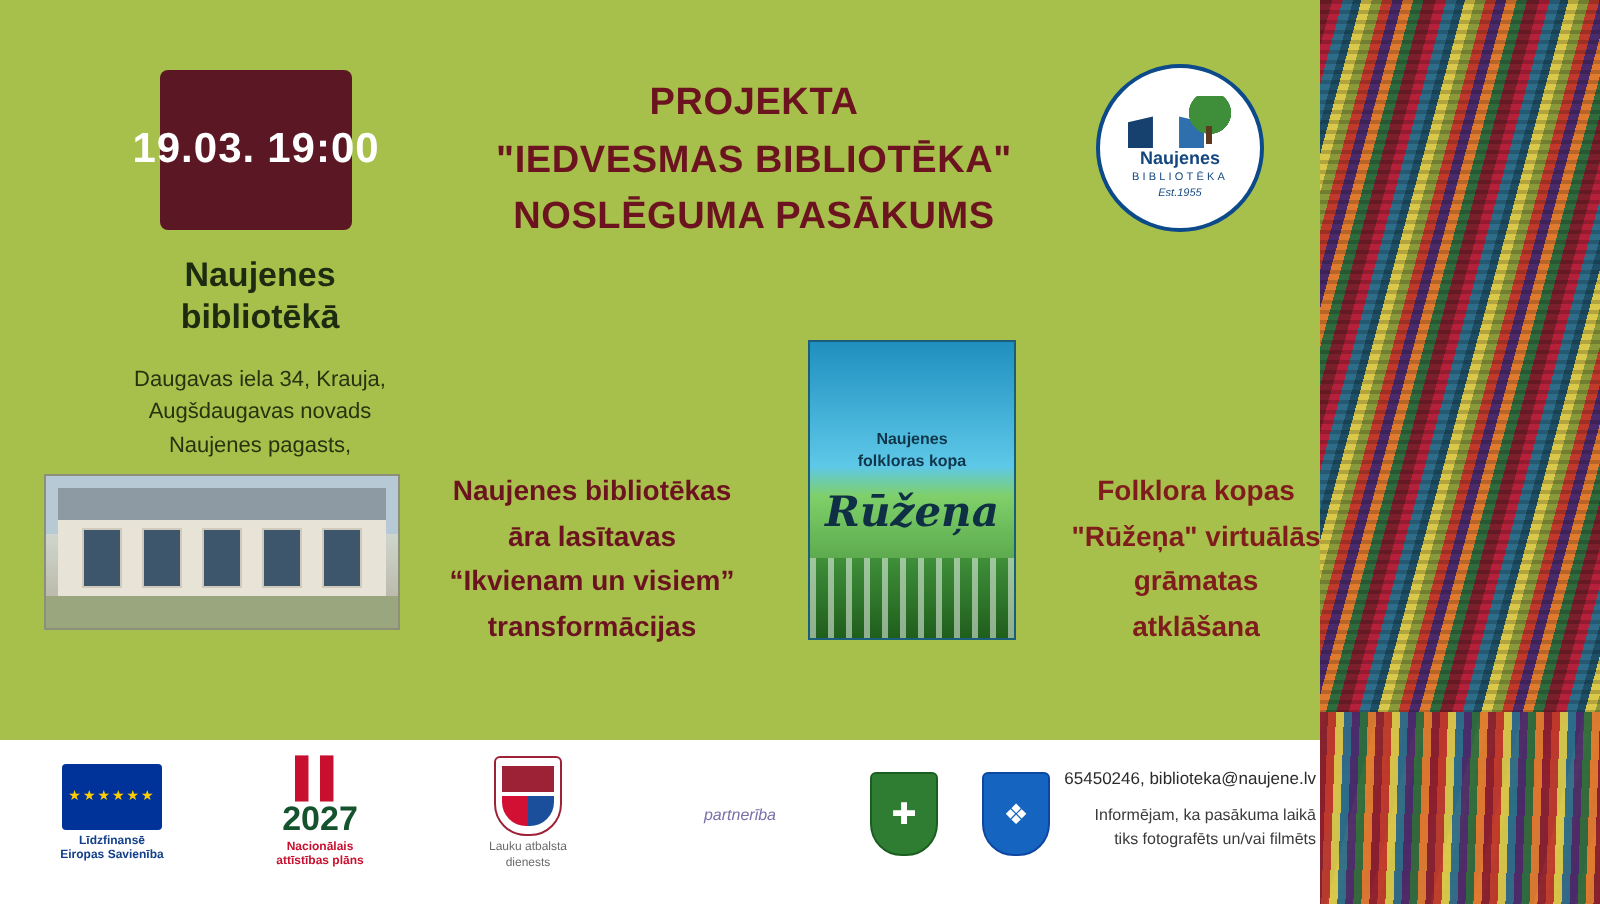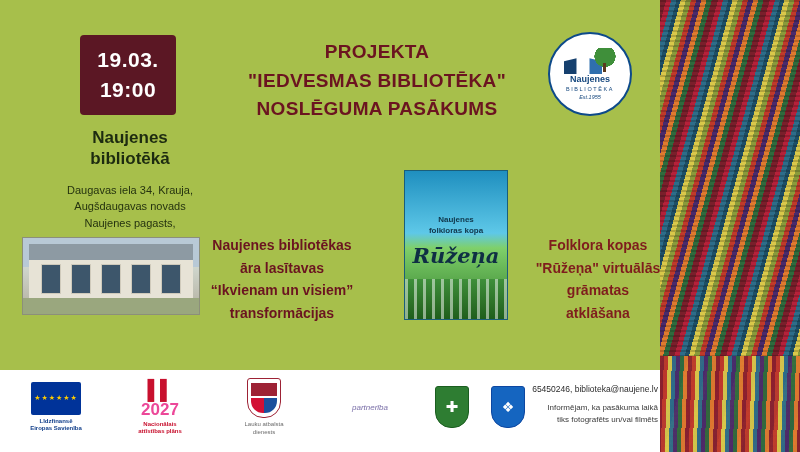--- a/index.html
+++ b/index.html
@@ -51,21 +51,21 @@
     opacity: .95;
   }
 
   
   .date-badge {
     position: absolute; left: 80px; top: 35px;
     width: 96px; height: 80px;
     background: #5b1724;
     border-radius: 4px;
     color: #ffffff;
-    display: flex; flex-direction: column;
+    display: flex; flex-direction: row;
     align-items: center; justify-content: center;
     gap: 6px;
   }
   .date-badge .d-day { font-size: 21px; font-weight: bold; letter-spacing: .5px; }
   .date-badge .d-time { font-size: 21px; font-weight: bold; letter-spacing: .5px; }
 
   .venue {
     position: absolute; left: 20px; top: 127px; width: 220px;
     text-align: center; color: #1d2b10;
   }
@@ -120,21 +120,21 @@
   }
   .photo .roof { position: absolute; left: 6px; top: 6px; right: 6px; height: 16px; background: #8d9aa3; }
   .photo .wall { position: absolute; left: 6px; top: 22px; right: 6px; bottom: 16px; background: #e7e3d6; }
   .photo .win {
     position: absolute; top: 26px; width: 20px; height: 30px;
     background: #3d566b; border: 1px solid #cfcabb;
   }
   .photo .ground { position: absolute; left: 0; right: 0; bottom: 0; height: 16px; background: #9aa77e; }
 
   .mid-text-left {
-    position: absolute; left: 192px; top: 234px; width: 180px;
+    position: absolute; left: 206px; top: 234px; width: 180px;
     text-align: center; color: #6b1420;
     font-size: 14px; font-weight: bold; line-height: 1.62;
   }
   .mid-text-right {
     position: absolute; left: 518px; top: 234px; width: 160px;
     text-align: center; color: #7f1d1d;
     font-size: 14px; font-weight: bold; line-height: 1.62;
   }
 
   .book-cover {
@@ -172,21 +172,21 @@
   }
   .eu-flag .stars {
     position: absolute; inset: 0; color: #ffcc00; font-size: 7px;
     display: flex; align-items: center; justify-content: center; letter-spacing: 1px;
   }
   .cap { font-size: 6px; color: #123f8a; line-height: 1.25; margin-top: 3px; font-weight: bold; }
   .cap.gray { color: #6b6b6b; font-weight: normal; }
 
   .nap { width: 92px; text-align: center; }
   .nap .bars { font-size: 19px; color: #c8102e; font-weight: bold; letter-spacing: -1px; }
-  .nap .yr { font-size: 17px; font-weight: bold; color: #ec4899; line-height: 1; }
+  .nap .yr { font-size: 17px; font-weight: bold; color: #14532d; line-height: 1; }
 
   .crest-lv {
     width: 34px; height: 40px; margin: 0 auto;
     background: #ffffff; border: 1.5px solid #9d2235;
     border-radius: 3px 3px 16px 16px; position: relative;
   }
   .crest-lv::before {
     content: ""; position: absolute; left: 3px; right: 3px; top: 4px; height: 13px;
     background: #9d2235;
   }

